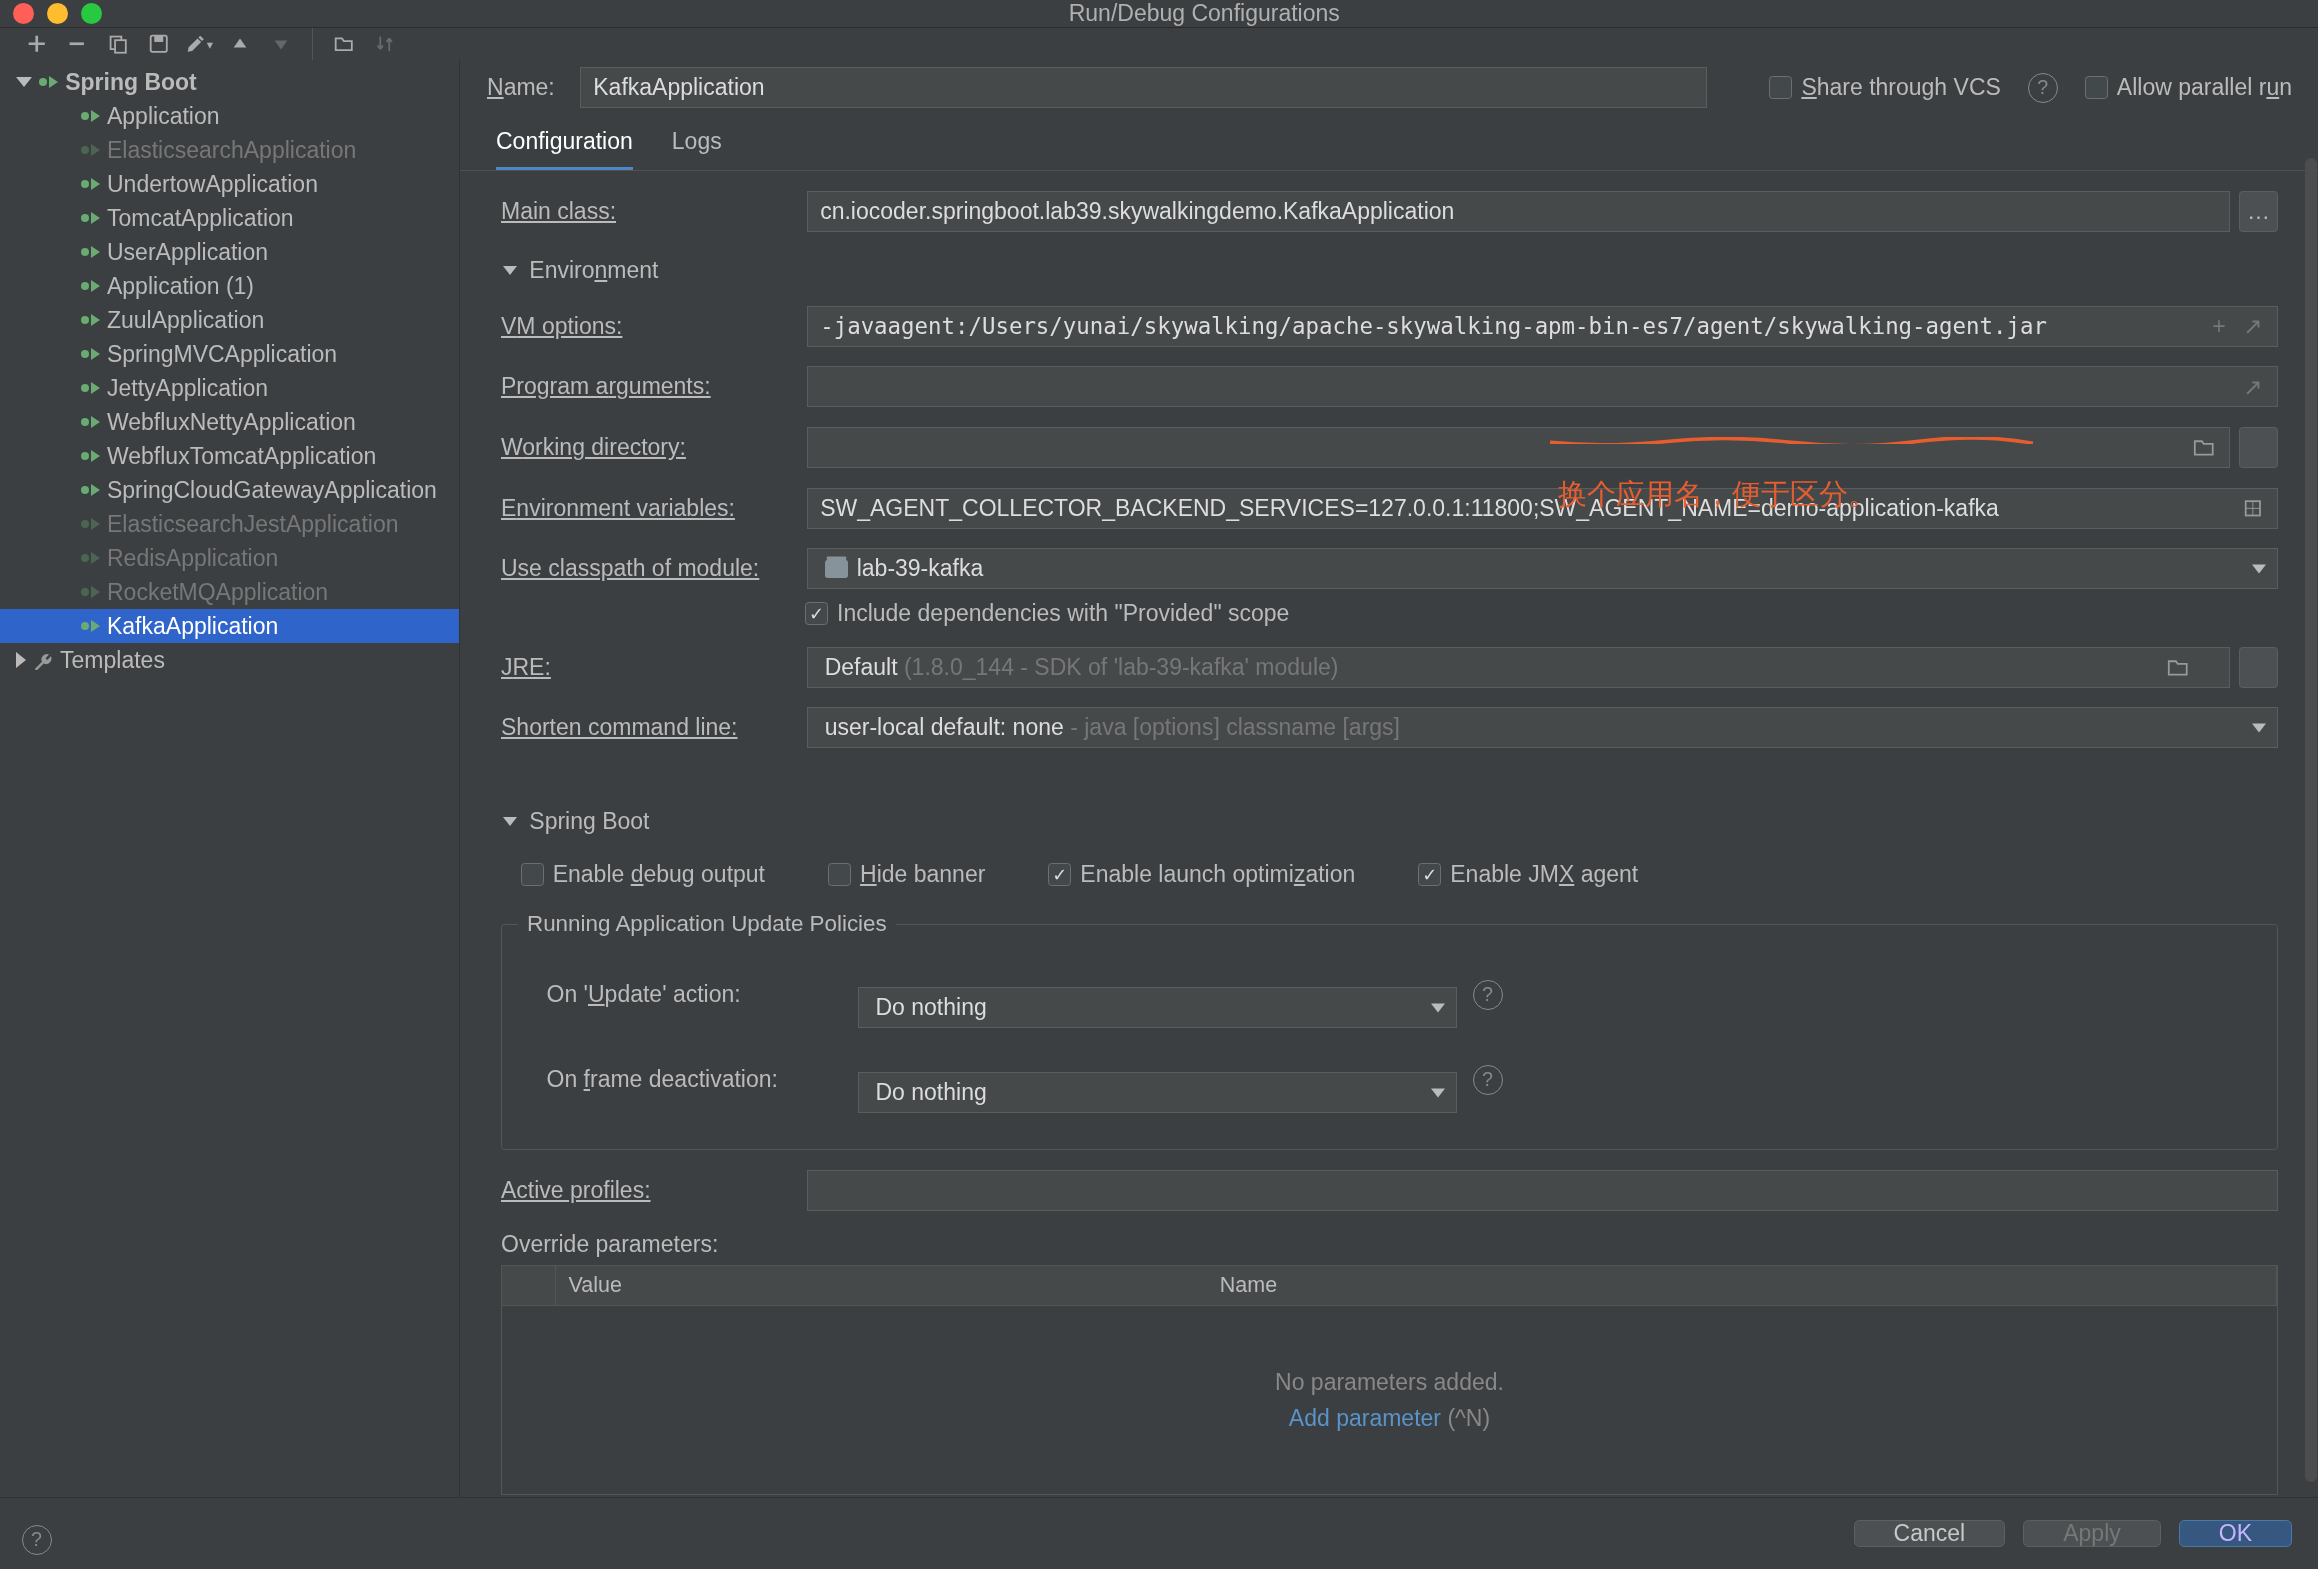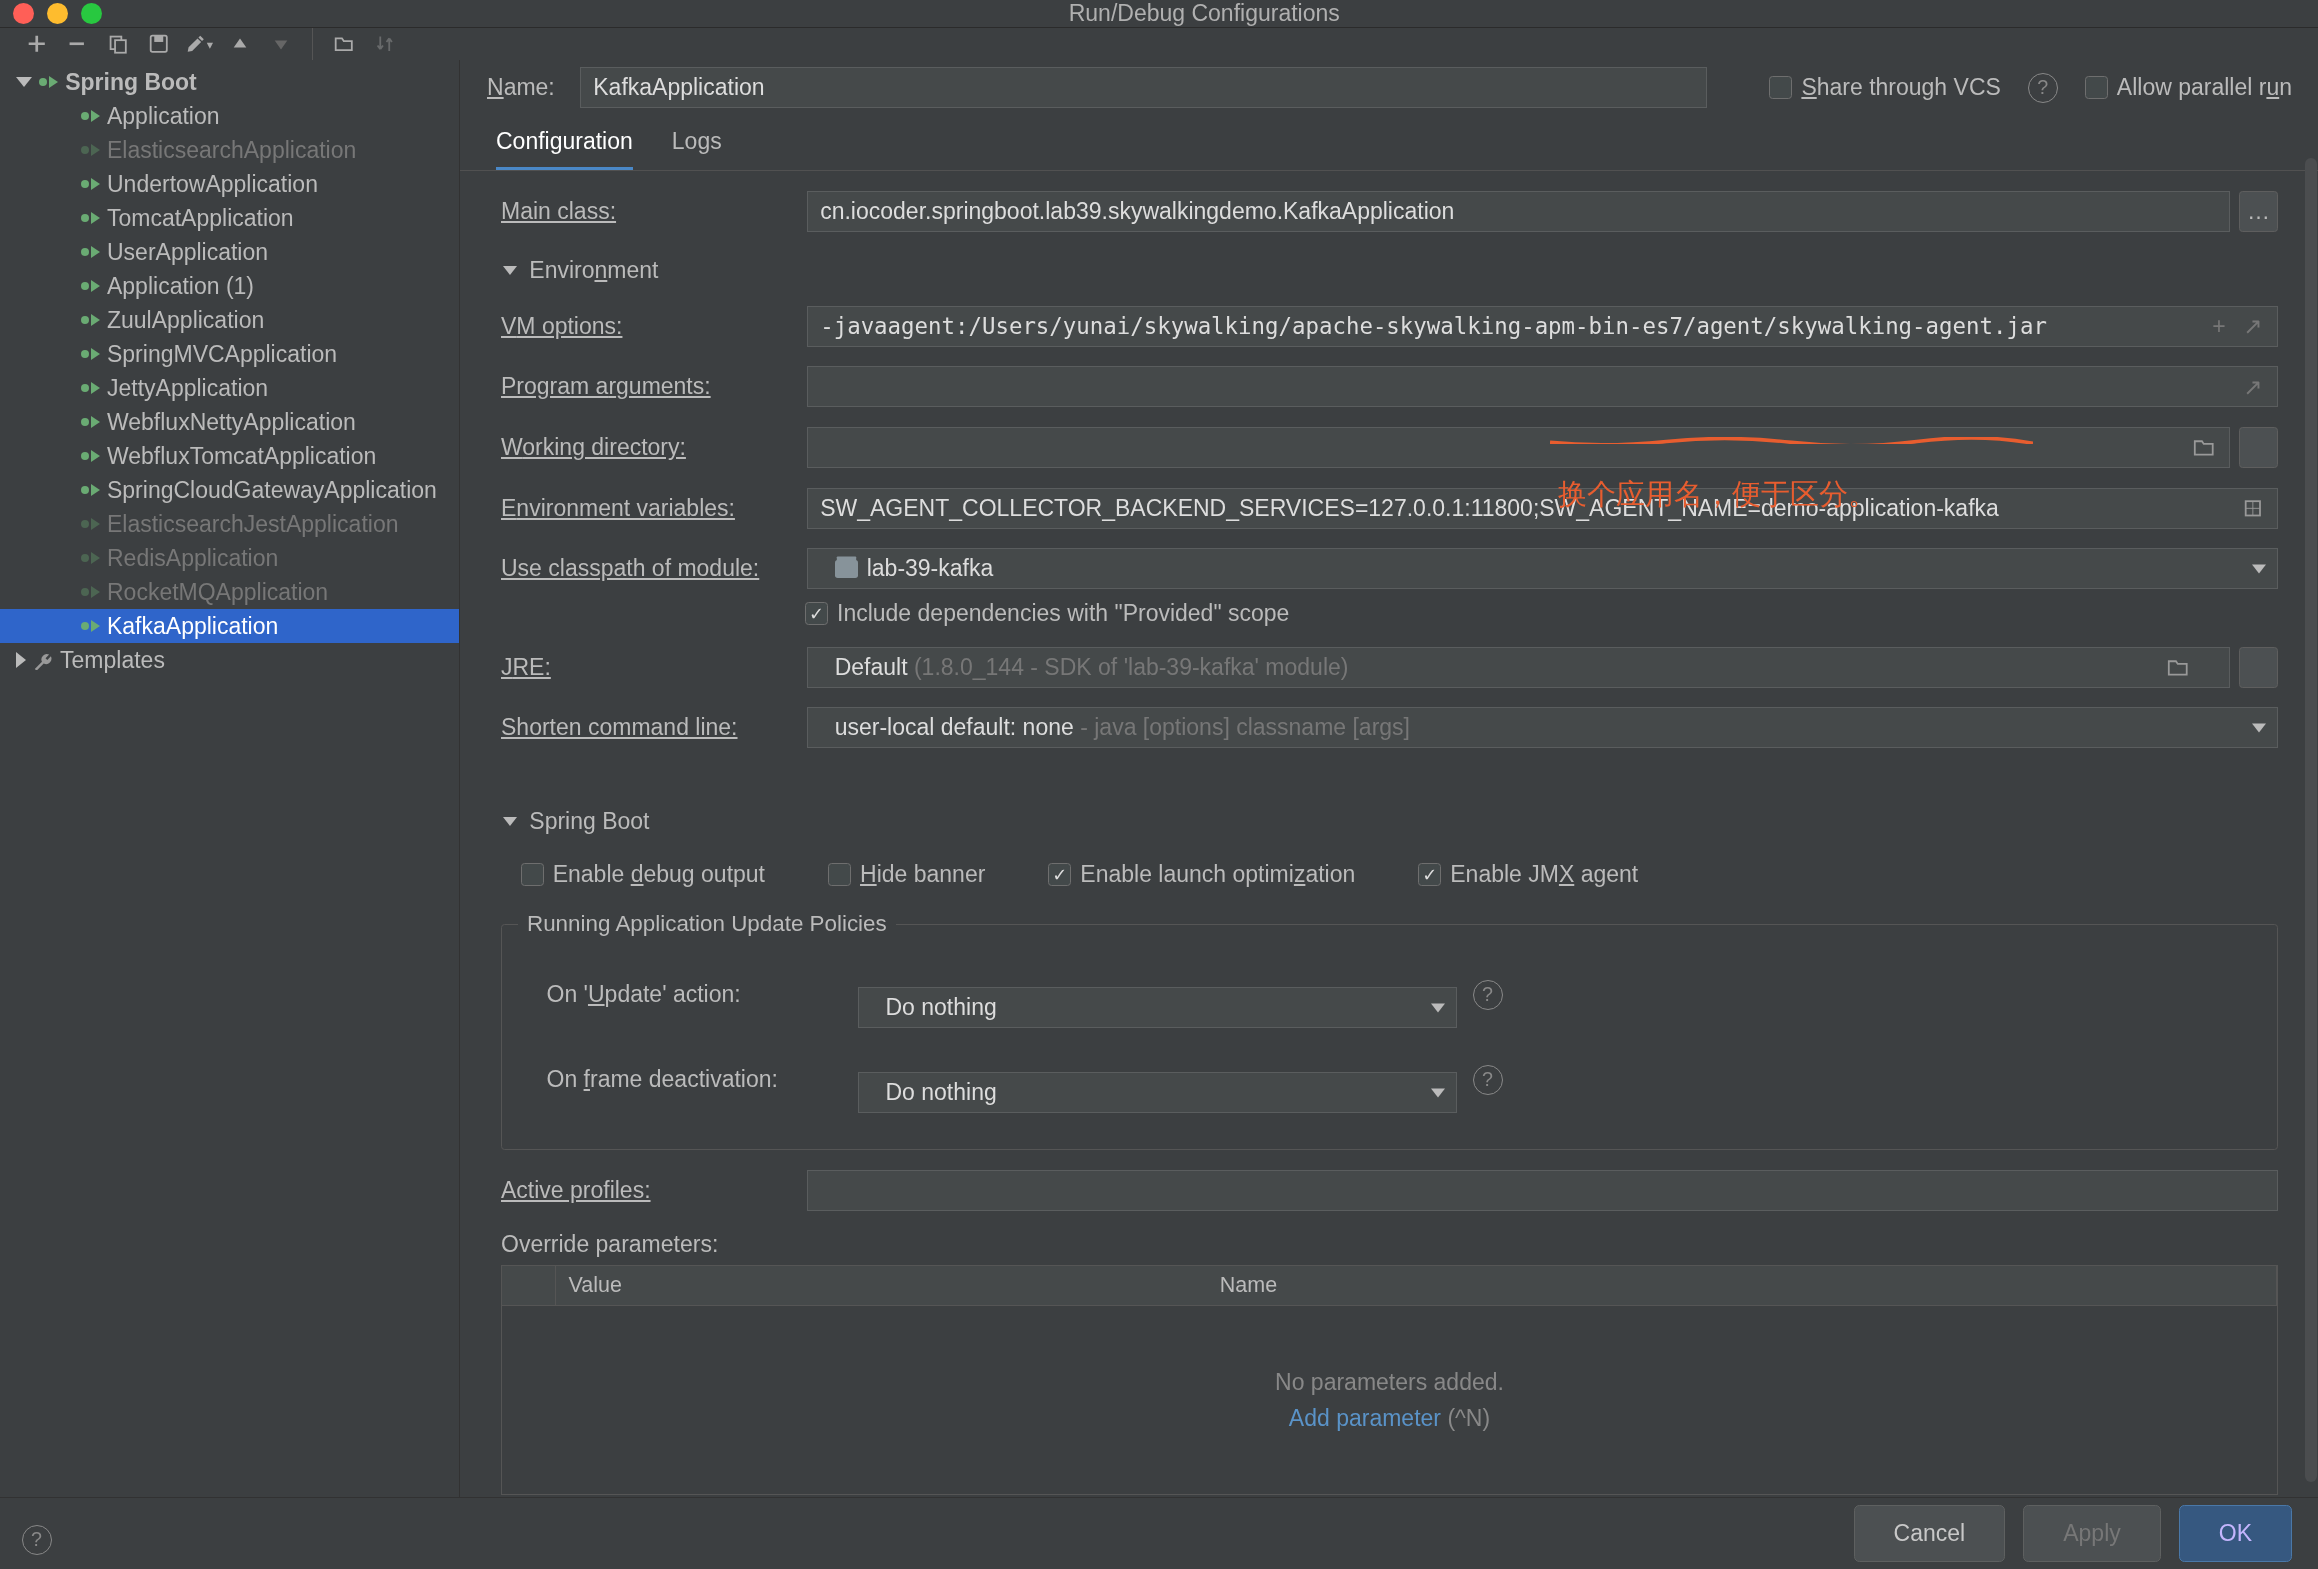--- a/index.html
+++ b/index.html
@@ -45,21 +45,21 @@
   .tab { color:#bbbbbb; padding-bottom:12.5px; }
   .tab.active { color:#ffffff; border-bottom: 3.6px solid #4a88c7; }
   .form { padding: 19.7px 41px; display:flex; flex-direction:column; gap:19.7px; overflow:auto; }
   .form-row { display:flex; align-items:center; gap:10.7px; }
   .form-row .label { width: 295px; color:#bbbbbb;text-decoration:underline; }
   .form-row .field { flex:1; display:flex; align-items:center; gap:9px; position:relative;}
   .form-row .wide-input { flex:1; }
   .more-btn { width:39px; height:41px; background:#4c5052; border:0.9px solid #5e5e5e; color:#bbb; display:flex; align-items:center; justify-content:center; border-radius:3.6px; }
   .section-head { display:flex; align-items:center; gap:12.5px; padding:5.4px 0 1.8px 1.8px; color:#bbbbbb; }
   .section-head .tri.down { border-width:9px 7.2px 0 7.2px; border-color:#bbb transparent transparent transparent; }
-  .dropdown { flex:1; height:41px; background:#45494a; border:0.9px solid #5a5d5e; display:flex; align-items:center; padding:0 27px; color:#ddd; position:relative; }
+  .dropdown { flex:1; height:41px; background:#45494a; border:0.9px solid #5a5d5e; display:flex; align-items:center; padding:0 17px; color:#ddd; position:relative; }
   .dropdown .caret { position:absolute; right:10.7px; top:50%; transform:translateY(-50%); width:0;height:0;border-left:7.2px solid transparent;border-right:7.2px solid transparent;border-top:9px solid #bbb; }
   .dropdown .helper { color:#777; }
   .icon-right { display:flex; gap:5.4px; margin-left:auto; color:#888; position:absolute; right:12.5px; top:50%; transform:translateY(-50%);}
   .small-icon { width:25px; height:25px; display:flex; align-items:center; justify-content:center; }
   .folder-icon::before { content:""; display:block; width:23px; height:18px; background:#87939a; border-radius:2.7px; box-shadow: 0 -5.4px 0 -1.8px #87939a; margin-right:9px; }
   .inset-group { border:0.9px solid #555; border-radius:3.6px; padding:27px 21.5px 27px 21.5px; margin-top:10.7px; position:relative; }
   .inset-group .legend { position:absolute; top:-14.3px; left:16px; background:#3c3f41; padding:0 9px; color:#bbb; font-size:22.4px; }
   .sub-row { display:flex; align-items:center; gap:16px; padding:9px 0 9px 23px; }
   .sub-row .label { width:295px; }
   .sub-row .dropdown { width:599px; flex:0 0 599px;margin-top:26px; }
@@ -68,21 +68,21 @@
   .table { margin-top:7.2px; border:0.9px solid #555; display:flex; flex-direction:column; }
   .table-head { display:flex; background:#45494a; border-bottom:0.9px solid #555; }
   .table-head .th { padding:7.2px 12.5px; color:#bbb; font-size:21.5px; }
   .table-head .th:first-child { width:54px; border-right:0.9px solid #555; }
   .table-head .th.name { flex:2; border-right:0.9px solid #555; }
   .table-head .th.value { flex:1.2; }
   .table-body { height:188px; display:flex; align-items:center; justify-content:center; flex-direction:column; gap:9px; }
   .link { color:#5a93c8; }
   .hint { color:#888; }
   .footer { position:absolute; bottom:0; left:0; right:0; height:72px; display:flex; align-items:center; justify-content:flex-end; gap:18px; padding:0 27px; border-top:0.9px solid #323232; background:#3c3f41; }
-  .btn { height:57px; padding:0 39px; border:0.9px solid #5e6060; background:#4c5052; color:#c8c8c8; border-radius:5.4px; display:flex; align-items:center; }
+  .btn { height:27px; padding:0 39px; border:0.9px solid #5e6060; background:#4c5052; color:#c8c8c8; border-radius:5.4px; display:flex; align-items:center; }
   .btn.primary { background:#365880; border-color:#4a78a8; color:#c4b5fd; }
   .btn.disabled { color:#777; }
   .help-corner { position:absolute; left:21.5px; bottom:14.3px; }
   .annotation { position:absolute; color:#e85d2f; font-size:29px; pointer-events:none; }
   .underline-anno { position:absolute; height:7.2px; pointer-events:none; }
   .scroll-thumb { position:absolute; right:1.8px; top:98px; width:12.5px; height:1324px; background:#4b4d4f; border-radius:6.3px; }
   svg { display:block; }
   .expand-icons { position:absolute; right:12.5px; top:50%; transform:translateY(-50%); display:flex; gap:9px; color:#777; }
 </style>
 </head>

